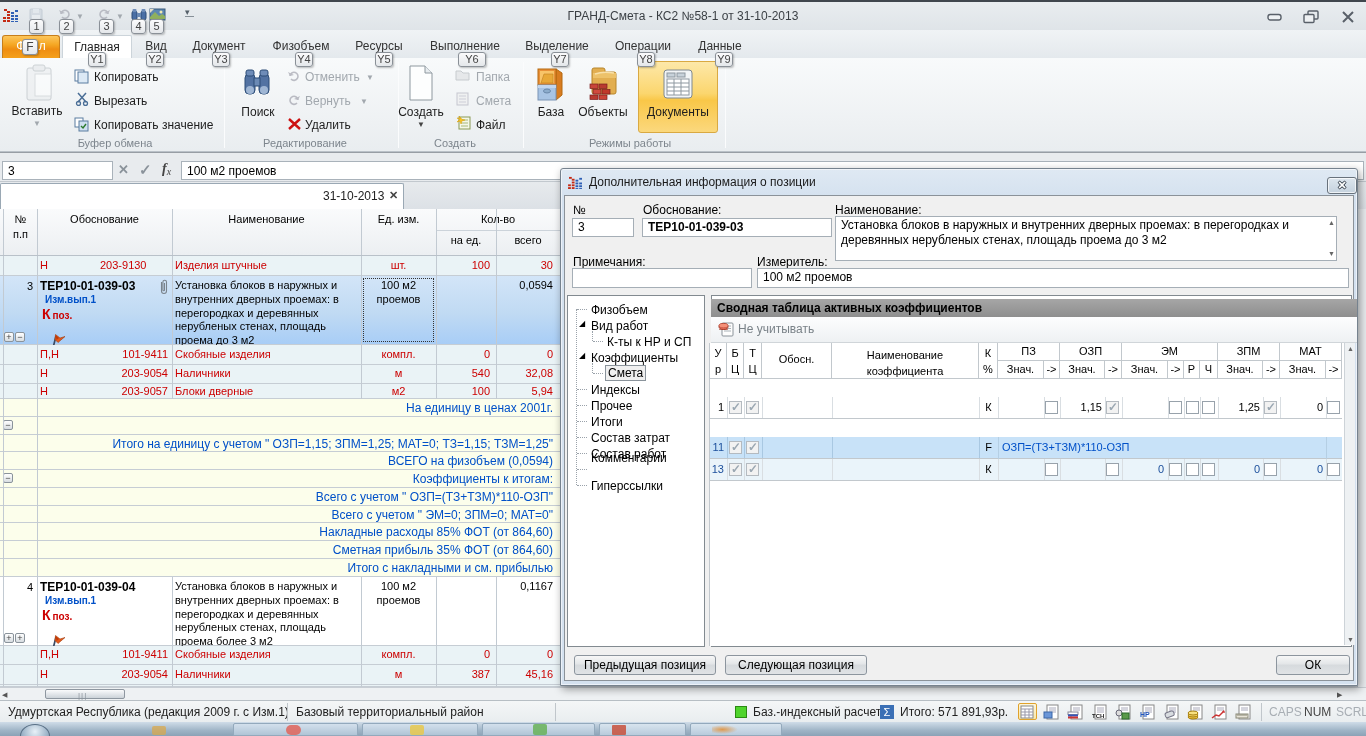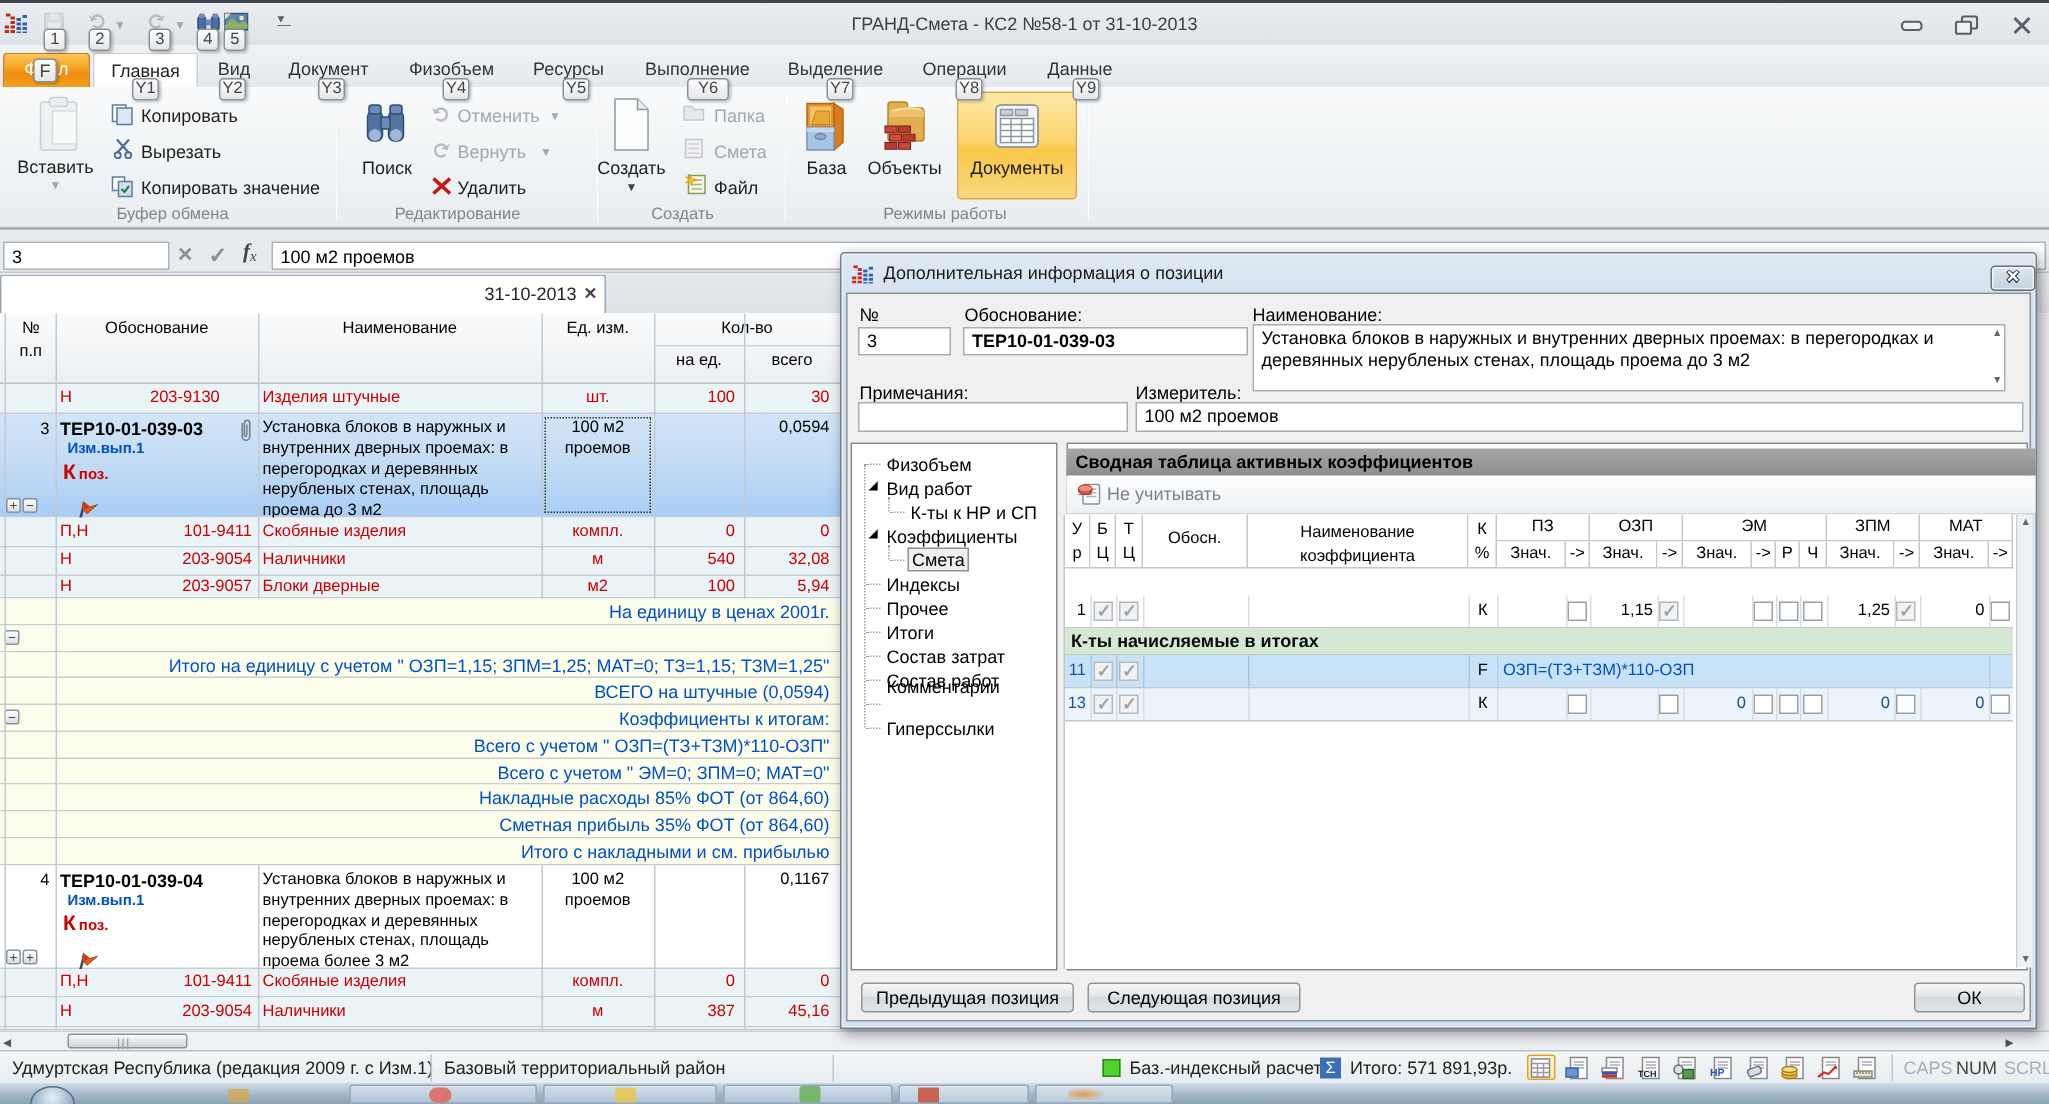--- a/index.html
+++ b/index.html
@@ -363,21 +363,21 @@
  <div class="row rY" style="top:190px;height:18px">
       <div class="c blue yc">На единицу в ценах 2001г.</div>
     </div>
  <div class="row rY" style="top:208px;height:18px">
       <div class="pm" style="left:3px;top:3px">−</div>
     </div>
  <div class="row rY" style="top:226px;height:17px">
       <div class="c blue yc">Итого на единицу с учетом " ОЗП=1,15; ЗПМ=1,25; МАТ=0; ТЗ=1,15; ТЗМ=1,25"</div>
     </div>
  <div class="row rY" style="top:243px;height:18px">
-      <div class="c blue yc">ВСЕГО на штучные (0,0594)</div>
+      <div class="c blue yc">ВСЕГО на физобъем (0,0594)</div>
     </div>
  <div class="row rY" style="top:261px;height:18px">
       <div class="c blue yc">Коэффициенты к итогам:</div>
       <div class="pm" style="left:3px;top:3px">−</div>
     </div>
  <div class="row rY" style="top:279px;height:18px">
       <div class="c blue yc">Всего с учетом " ОЗП=(ТЗ+ТЗМ)*110-ОЗП"</div>
     </div>
  <div class="row rY" style="top:297px;height:17px">
       <div class="c blue yc">Всего с учетом " ЭМ=0; ЗПМ=0; МАТ=0"</div>
@@ -678,21 +678,20 @@
           <i class="cl" style="left:412px"></i>
           <i class="cl" style="left:458px"></i>
           <i class="cl" style="left:474px"></i>
           <i class="cl" style="left:490px"></i>
           <i class="cl" style="left:508px"></i>
           <i class="cl" style="left:553px"></i>
           <i class="cl" style="left:570px"></i>
           <i class="cl" style="left:616px"></i>
         </div>
 
-   <div class="cgreen" style="top:76px">К-ты начисляемые в итогах</div>
 
    <div class="crow" style="top:94px;background:#c8e2f8">
     <div class="c" style="left:0;top:4px;width:14px;text-align:right;color:#1c4f9c">11</div>
     <i class="cl" style="left:17px;background:#a9c8e2"></i>
           <i class="cl" style="left:34px;background:#a9c8e2"></i>
           <i class="cl" style="left:52px;background:#a9c8e2"></i>
           <i class="cl" style="left:122px;background:#a9c8e2"></i>
           <i class="cl" style="left:269px;background:#a9c8e2"></i>
     <div class="cb cbg chk" style="left:19px;top:4px"></div>
           <div class="cb cbg chk" style="left:36px;top:4px"></div>

